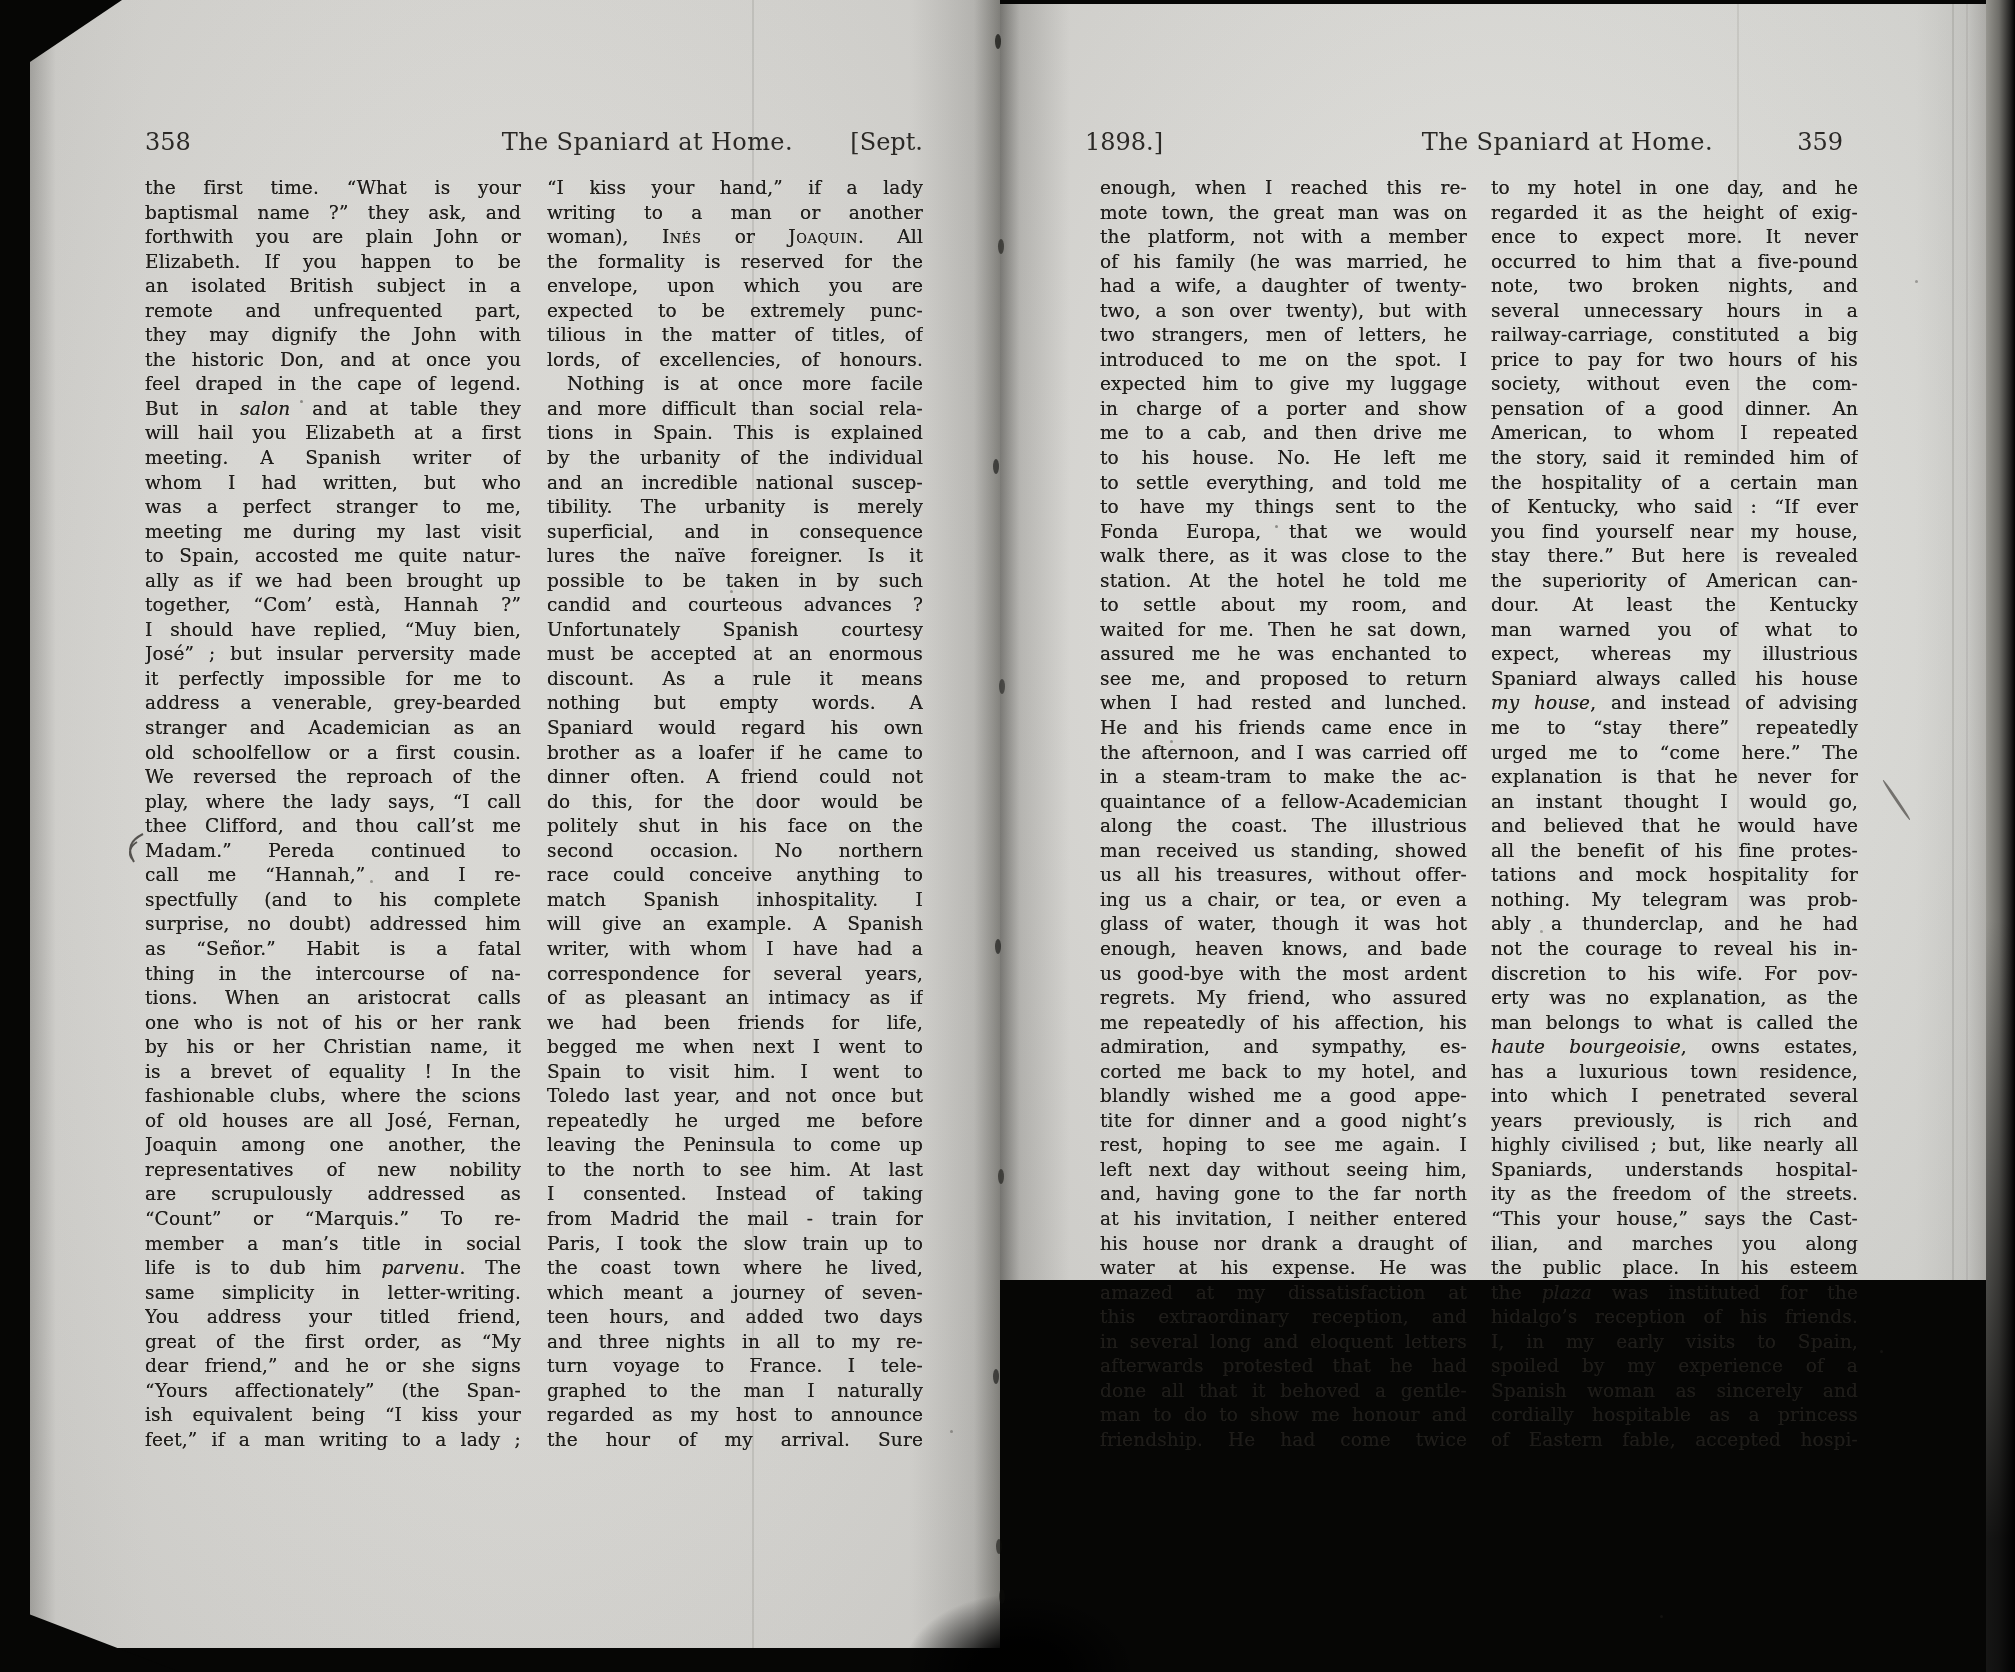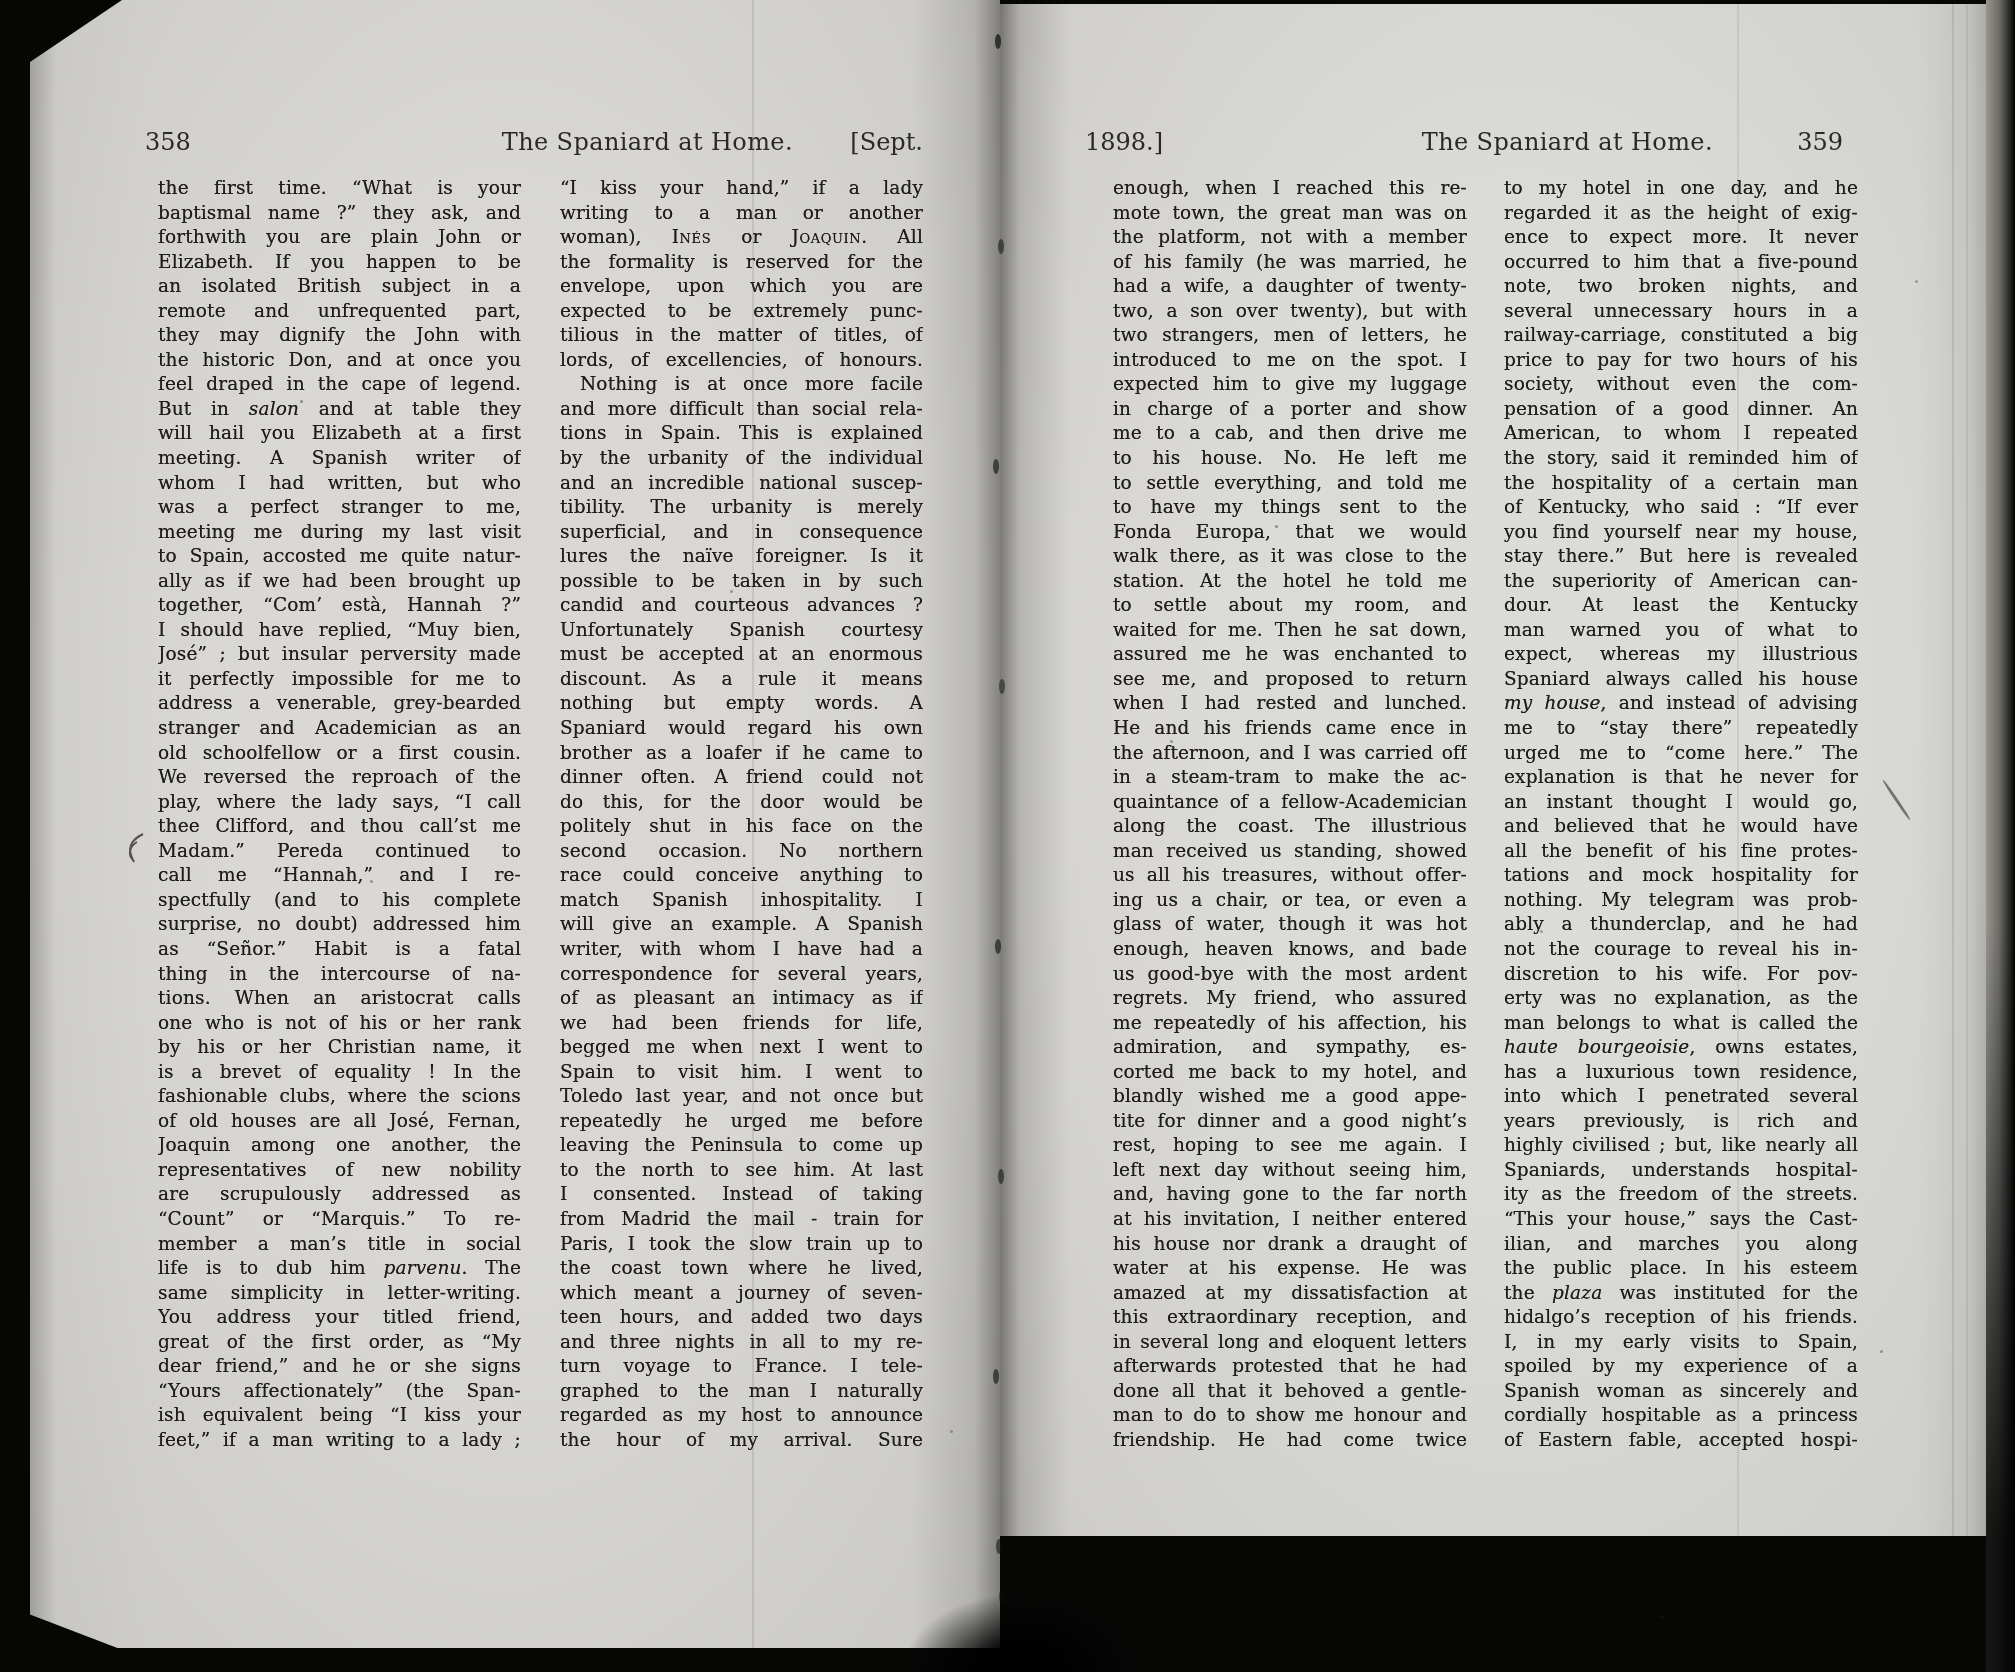--- a/index.html
+++ b/index.html
@@ -1,33 +1,33 @@
 <!DOCTYPE html>
 <html><head>
 <meta charset="utf-8">
 <style>
   html,body{margin:0;padding:0;width:2015px;height:1672px;background:#060605;overflow:hidden;}
   body{position:relative;font-family:"DejaVu Serif","Liberation Serif",serif;}
   .page{position:absolute;color:#211f1c;}
   .page-left{left:30px;top:0;width:970px;height:1648px;
     background:linear-gradient(90deg,#a9a8a4 0,#d3d2ce 26px,#d7d6d2 120px,#d6d5d1 calc(100% - 90px),#bcbbb7 calc(100% - 26px),#85847f 100%);}
-  .page-right{left:1000px;top:4px;width:986px;height:1532px;
+  .page-right{left:1000px;top:4px;width:986px;height:1276px;
     background:linear-gradient(90deg,#7b7a76 0,#b9b8b4 20px,#d9d8d4 70px,#dadad6 calc(100% - 70px),#ccccc8 calc(100% - 18px),#b4b3af 100%);}
   .page::before{content:"";position:absolute;inset:0;pointer-events:none;
     background:radial-gradient(ellipse at 50% 45%, rgba(255,255,255,0.05) 40%, rgba(0,0,0,0.06) 100%);}
   .header{position:absolute;display:flex;font-size:24px;color:#2b2926;}
   .page-left .header{left:115px;top:128px;width:778px;}
   .page-right .header{left:85px;top:124px;width:758px;}
   .h-left{width:130px;text-align:left;}
   .h-center{flex:1;text-align:right;letter-spacing:0.4px;}
   .h-right{width:130px;text-align:right;}
   .textarea{position:absolute;display:flex;}
   .page-left .textarea{left:115px;top:176px;width:778px;gap:26px;}
   .page-right .textarea{left:100px;top:172px;width:758px;gap:24px;}
-  .col{flex:1;overflow:hidden;margin-left:13px;}
+  .col{flex:1;overflow:hidden;}
   .line{font-size:18.5px;line-height:24.55px;letter-spacing:0.15px;
     text-align:justify;text-align-last:justify;white-space:nowrap;
     color:#1f1d1a;text-shadow:0 0 0.6px rgba(31,29,26,0.75);}
   .line.indent{text-indent:20px;}
   .line em{font-style:italic;}
   .sc{font-variant:small-caps;letter-spacing:0.6px;}
   .fold{position:absolute;top:0;height:100%;width:2px;pointer-events:none;}
   .fold-left{left:722px;background:rgba(70,68,62,0.13);}
   .fold-right{left:737px;background:rgba(70,68,62,0.10);}
   .edge-line{position:absolute;top:0;height:100%;width:2px;background:rgba(95,94,90,0.35);pointer-events:none;}

